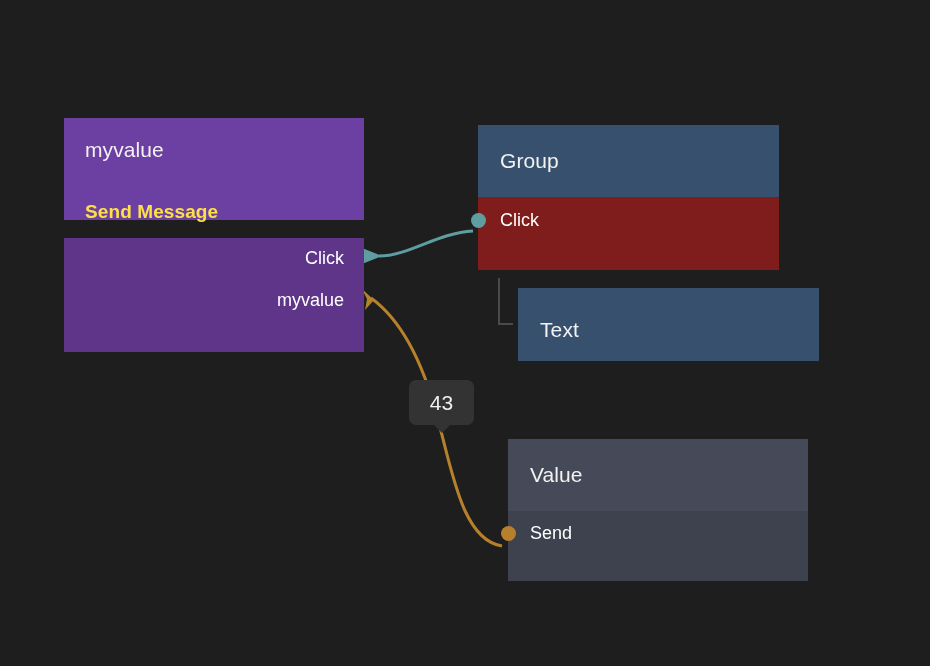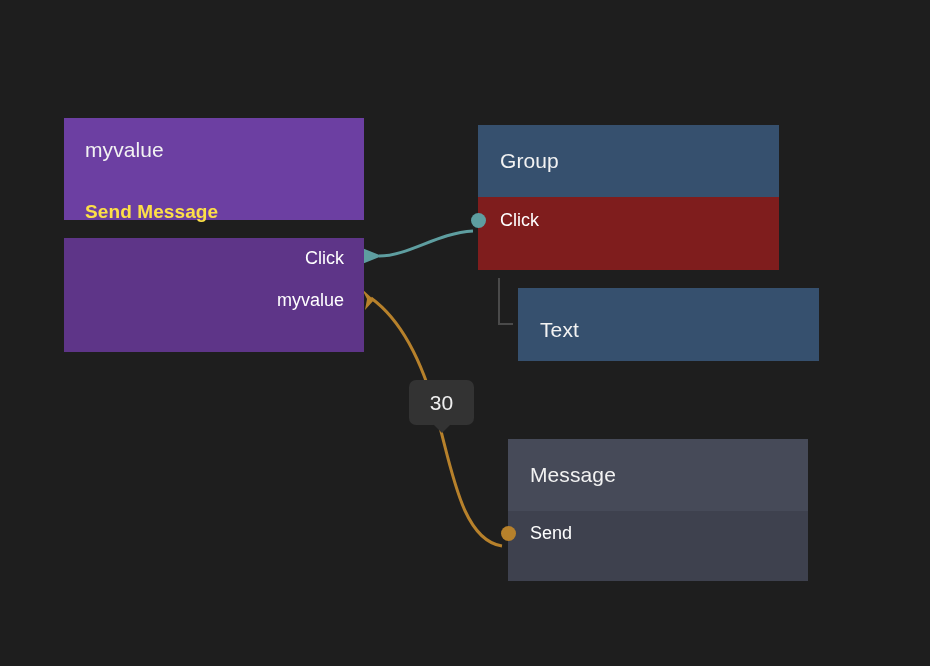--- a/index.html
+++ b/index.html
@@ -257,28 +257,28 @@
   <div id="tree-bracket"></div>
 
   <div class="node" id="node-text">
     <div class="node-header">
       <div class="node-title">Text</div>
     </div>
   </div>
 
   <div class="node" id="node-number">
     <div class="node-header">
-      <div class="node-title">Message</div>
+      <div class="node-title">Value</div>
     </div>
     <div class="node-body">
       <div class="port-row">
         <span class="port-dot in"></span>
         <span class="port-label">Send</span>
       </div>
     </div>
   </div>
 
   <div id="value-badge">
-    <span class="badge-text">30</span>
+    <span class="badge-text">43</span>
     <span class="badge-tail"></span>
   </div>
 
 </div>
 
 </body></html>

